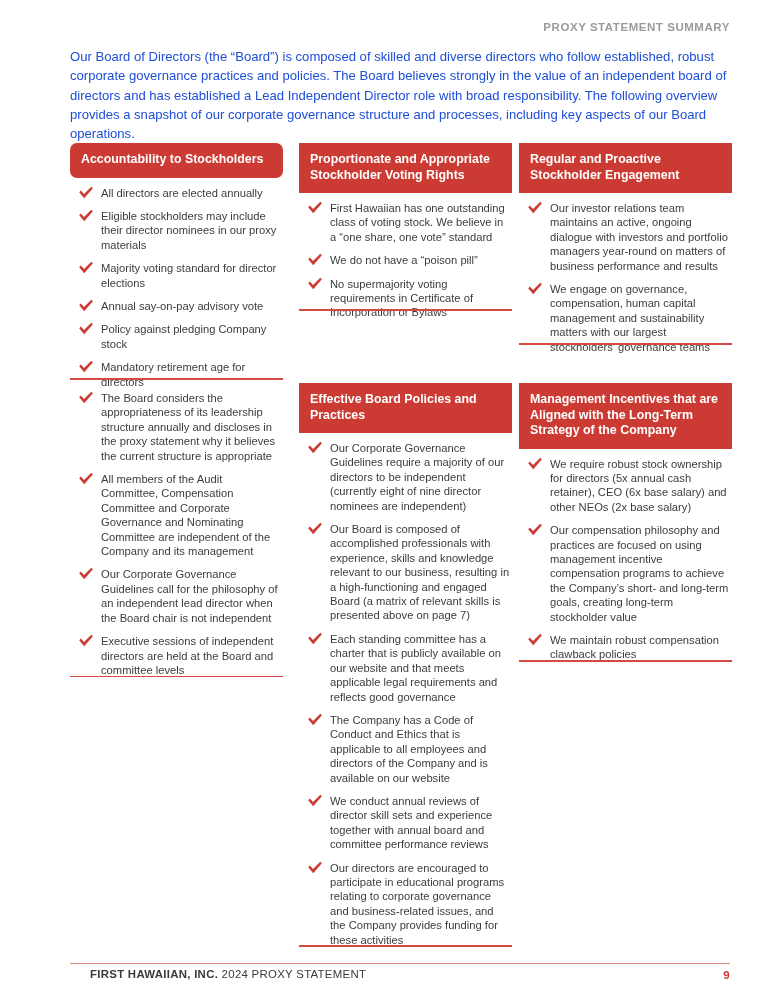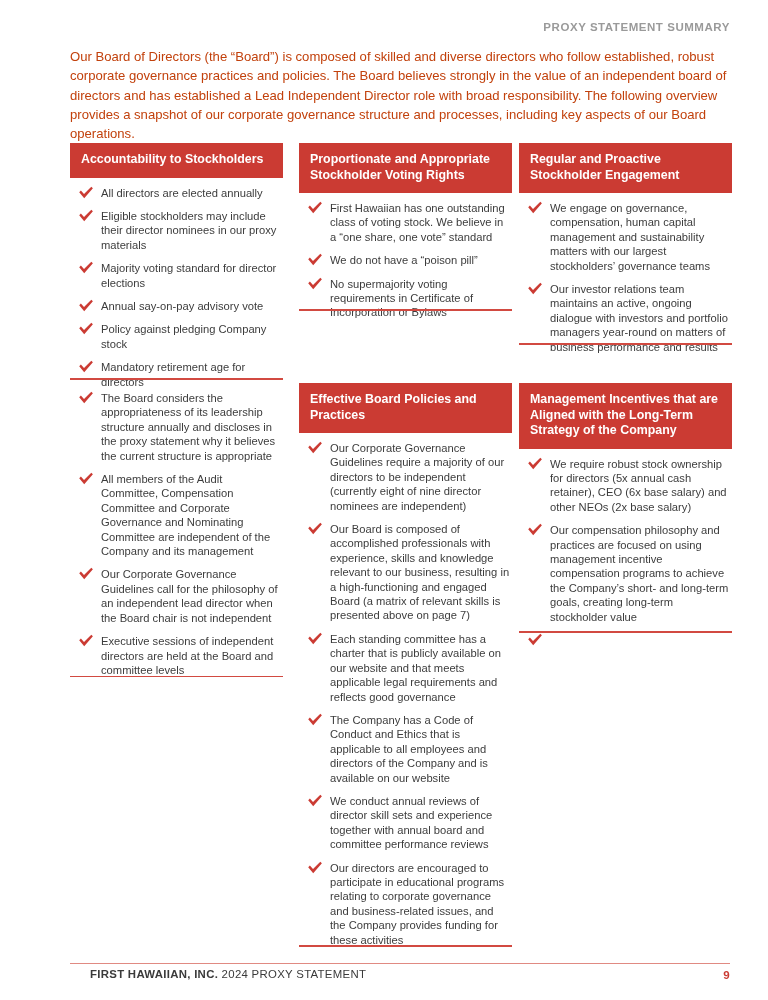--- a/index.html
+++ b/index.html
@@ -38,21 +38,21 @@
   }
 
   
   .intro {
     position: absolute;
     left: 54px;
     top: 47px;
     width: 662px;
     font-size: 13.1px;
     line-height: 19.3px;
-    color: #c2410c;
+    color: #1d4ed8;
     text-align: left;
   }
 
   
   .grid {
     position: absolute;
     left: 54px;
     top: 143px;
     width: 660px;
   }
@@ -74,21 +74,21 @@
 
   .card-header {
     background: #cb3b33;
     color: #ffffff;
     font-weight: bold;
     font-size: 12.4px;
     line-height: 15.5px;
     padding: 9px 11px 10px 11px;
     box-sizing: border-box;
   }
-  .card-header.h1 { min-height: 34px; }
+  .card-header.h1 { min-height: 34px; border-radius: 7px; }
   .card-header.h2 { min-height: 34px; }
 
   .card-body {
     padding: 8px 2px 0 0;
     box-sizing: border-box;
   }
 
   .bullet {
     position: relative;
     padding-left: 31px;
@@ -228,26 +228,26 @@
         <div class="card-rule"></div>
       </div>
 
       <div class="card col-3">
         <div class="card-header h2">Regular and Proactive Stockholder Engagement</div>
         <div class="card-body">
           <div class="bullet"><span class="check">
                 <svg width="16" height="14" viewBox="0 0 16 14">
                   <path d="M1.2 6.3 L2.9 4.6 L6.0 8.1 L13.3 0.8 L14.9 2.2 L6.2 12.3 Z" fill="#cb3b33"></path>
                 </svg>
+              </span><span>Our investor relations team maintains an active, ongoing dialogue with investors and portfolio managers year-round on matters of business performance and results</span></div>
+          <div class="bullet"><span class="check">
+                <svg width="16" height="14" viewBox="0 0 16 14">
+                  <path d="M1.2 6.3 L2.9 4.6 L6.0 8.1 L13.3 0.8 L14.9 2.2 L6.2 12.3 Z" fill="#cb3b33"></path>
+                </svg>
               </span><span>We engage on governance, compensation, human capital management and sustainability matters with our largest stockholders’ governance teams</span></div>
-          <div class="bullet"><span class="check">
-                <svg width="16" height="14" viewBox="0 0 16 14">
-                  <path d="M1.2 6.3 L2.9 4.6 L6.0 8.1 L13.3 0.8 L14.9 2.2 L6.2 12.3 Z" fill="#cb3b33"></path>
-                </svg>
-              </span><span>Our investor relations team maintains an active, ongoing dialogue with investors and portfolio managers year-round on matters of business performance and results</span></div>
         </div>
         <div class="card-rule"></div>
       </div>
 
     </div>
 
     <div class="row row-2">
 
       <div class="card col-1">
         <div class="card-body">
@@ -322,21 +322,21 @@
               </span><span>We require robust stock ownership for directors (5x annual cash retainer), CEO (6x base salary) and other NEOs (2x base salary)</span></div>
           <div class="bullet"><span class="check">
                 <svg width="16" height="14" viewBox="0 0 16 14">
                   <path d="M1.2 6.3 L2.9 4.6 L6.0 8.1 L13.3 0.8 L14.9 2.2 L6.2 12.3 Z" fill="#cb3b33"></path>
                 </svg>
               </span><span>Our compensation philosophy and practices are focused on using management incentive compensation programs to achieve the Company’s short- and long-term goals, creating long-term stockholder value</span></div>
           <div class="bullet"><span class="check">
                 <svg width="16" height="14" viewBox="0 0 16 14">
                   <path d="M1.2 6.3 L2.9 4.6 L6.0 8.1 L13.3 0.8 L14.9 2.2 L6.2 12.3 Z" fill="#cb3b33"></path>
                 </svg>
-              </span></div>
+              </span><span>We maintain robust compensation clawback policies</span></div>
         </div>
         <div class="card-rule"></div>
       </div>
 
     </div>
 
   </div>
 
   <div class="footer-rule"></div>
   <div class="footer">

